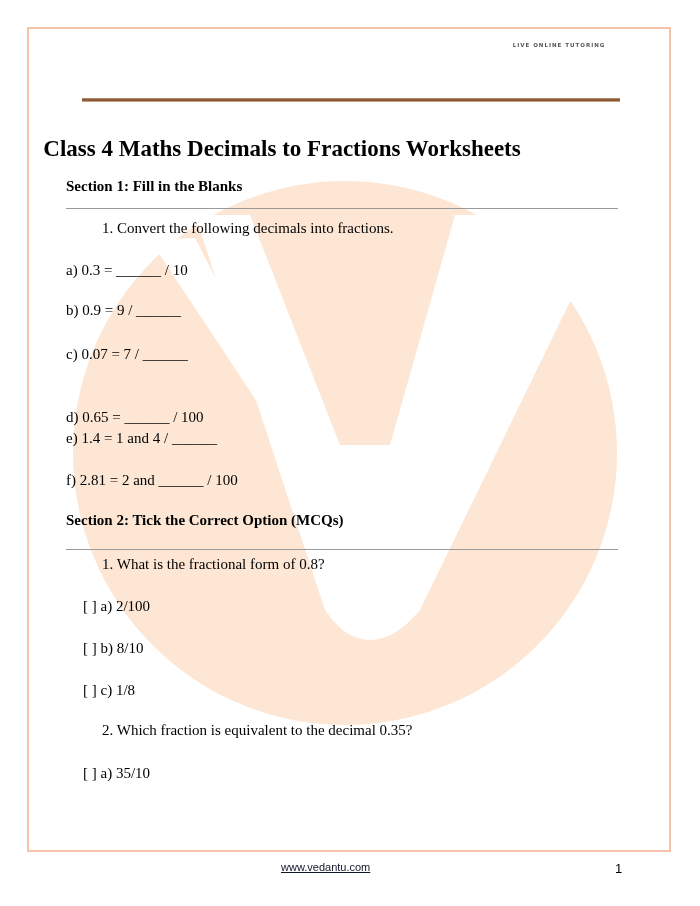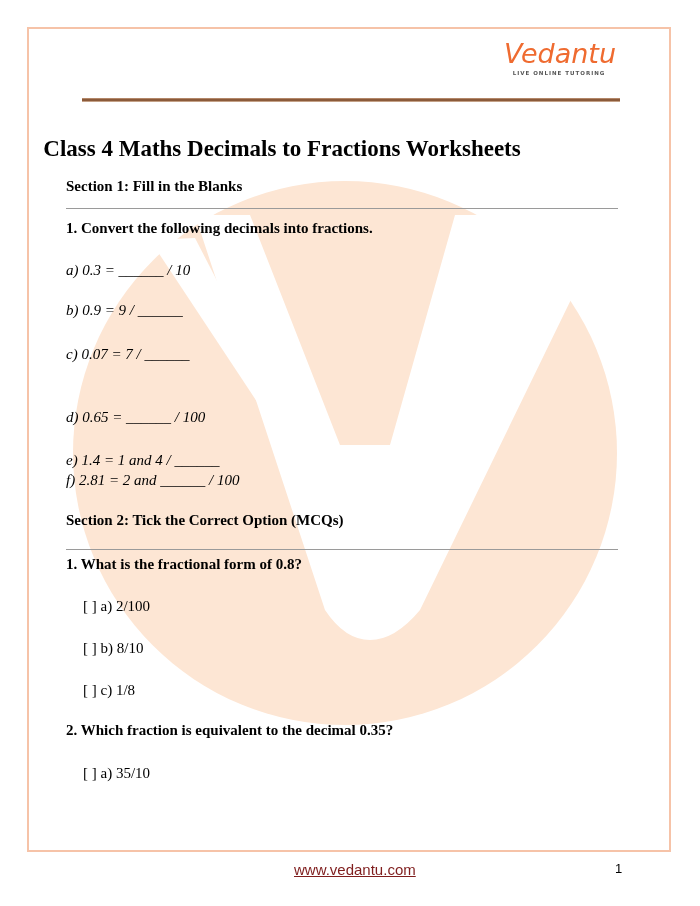--- a/index.html
+++ b/index.html
@@ -10,58 +10,57 @@
   .watermark { position: absolute; left: 0; top: 0; width: 700px; height: 906px; pointer-events: none; }
   .logo { position: absolute; left: 504px; top: 40px; width: 110px; text-align: center; }
   .logo-word { font-family: "DejaVu Sans", sans-serif; font-size: 27px; color: #ef6b30; line-height: 28px;
                letter-spacing: 0px; font-style: italic; }
   .logo-tag { font-family: "DejaVu Sans", sans-serif; font-size: 5.5px; font-weight: bold; color: #555; letter-spacing: 1px; margin-top: 2px; }
   .header-rule { position: absolute; left: 82px; top: 98px; width: 538px; height: 4px;
                  background: linear-gradient(#c9a082 0, #8b5a3a 35%, #8b5a3a 65%, #e3c8b2 100%); }
   .title { position: absolute; left: 0; width: 564px; top: 136px; text-align: center;
            font-size: 23px; font-weight: bold; }
   .sec-title { font-weight: bold; font-size: 15px; }
-  .q { font-weight: bold; font-size: 15px; }
-  .line { font-size: 15px; font-style: italic; }
+  .q { font-weight: normal; font-size: 15px; margin-left: 36px; }
+  .line { font-size: 15px; }
   .opt { font-size: 15px; padding-left: 17px; }
   .abs { position: absolute; left: 66px; white-space: nowrap; }
-  .footer-link { position: absolute; left: 294px; top: 861px; font-family: "Liberation Sans", sans-serif;
-                 font-size: 15px; color: #7f1d1d; text-decoration: underline; }
+  .footer-link { position: absolute; left: 281px; top: 861px; font-family: "Liberation Sans", sans-serif;
+                 font-size: 11px; color: #0f172a; text-decoration: underline; }
   .footer-page { position: absolute; left: 615px; top: 861px; font-family: "Liberation Sans", sans-serif; font-size: 13px; color: #000; }
 </style>
 </head>
 <body>
 
 <svg class="watermark" viewBox="0 0 700 906" xmlns="http://www.w3.org/2000/svg">
   <circle cx="345" cy="453" r="272" fill="#fde6d4"></circle>
   <path d="M150 240 L195 238 L330 500 L322 500 Z" fill="#ffffff"></path>
   <path d="M195 215 L250 215 L340 445 L390 445 L455 215 L530 215 L600 240 L420 610 Q395 640 370 640 Q345 640 325 610 Z" fill="#ffffff"></path>
   <path d="M212 240 L270 240 L355 445 L375 445 L470 240 L540 240 L425 600 Q400 630 372 630 Q347 630 330 600 Z" fill="#fde6d4" opacity="0"></path>
 </svg>
 
 <div class="frame"></div>
 
 <div class="logo">
-  <div class="logo-word">Vedantu</div>
   <div class="logo-tag">LIVE ONLINE TUTORING</div>
 </div>
 
 <div class="header-rule"></div>
 
 <div class="title">Class 4 Maths Decimals to Fractions Worksheets</div>
 
 <div class="abs sec-title" style="top:178px;">Section 1: Fill in the Blanks</div>
 <div class="abs" style="top:208px; width:552px; border-top:1.5px solid #9a9a9a;"></div>
 <div class="abs q" style="top:220px;">1. Convert the following decimals into fractions.</div>
 
 <div class="abs line" style="top:262px;">a) 0.3 = ______ / 10</div>
 <div class="abs line" style="top:302px;">b) 0.9 = 9 / ______</div>
 <div class="abs line" style="top:346px;">c) 0.07 = 7 / ______</div>
 <div class="abs line" style="top:388px;margin-top:21px;">d) 0.65 = ______ / 100</div>
-<div class="abs line" style="top:452px;">e) 1.4 = 1 and 4 / ______</div>
+<div class="abs line" style="top:430px;">e) 1.4 = 1 and 4 / ______</div>
 <div class="abs line" style="top:472px;text-align:right;">f) 2.81 = 2 and ______ / 100</div>
 
 <div class="abs sec-title" style="top:512px;text-align:center;">Section 2: Tick the Correct Option (MCQs)</div>
 <div class="abs" style="top:549px; width:552px; border-top:1.5px solid #9a9a9a;"></div>
 <div class="abs q" style="top:556px;">1. What is the fractional form of 0.8?</div>
 
 <div class="abs opt" style="top:598px;">[ ] a) 2/100</div>
 <div class="abs opt" style="top:640px;">[ ] b) 8/10</div>
 <div class="abs opt" style="top:682px;">[ ] c) 1/8</div>
 

